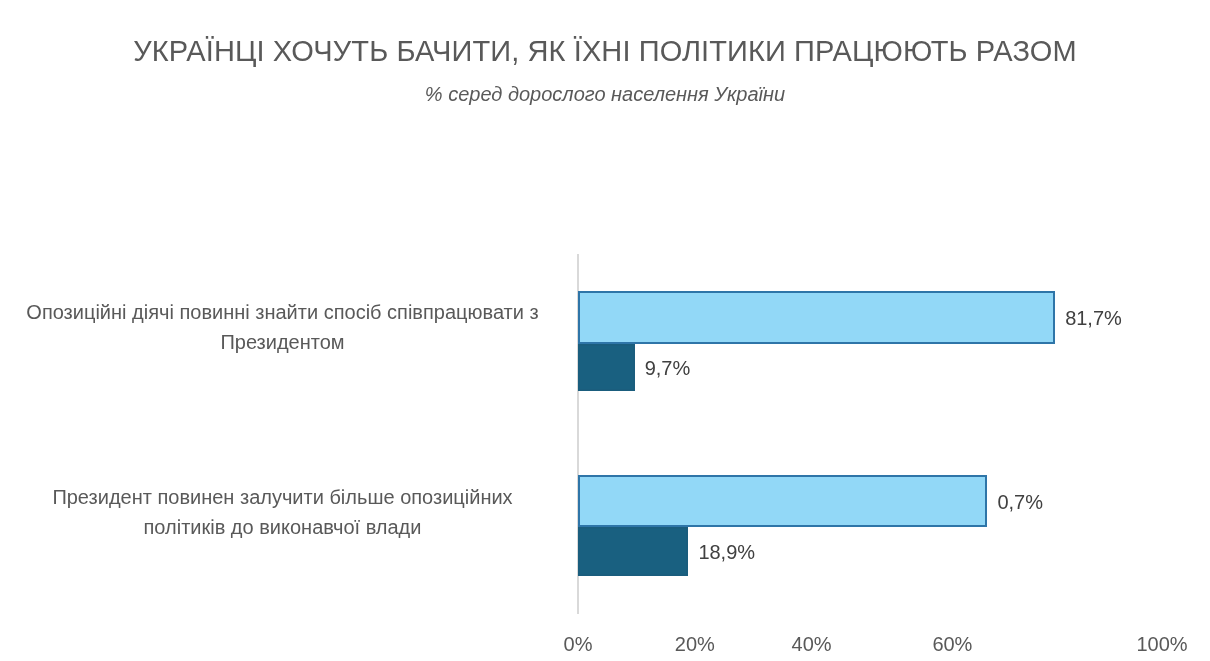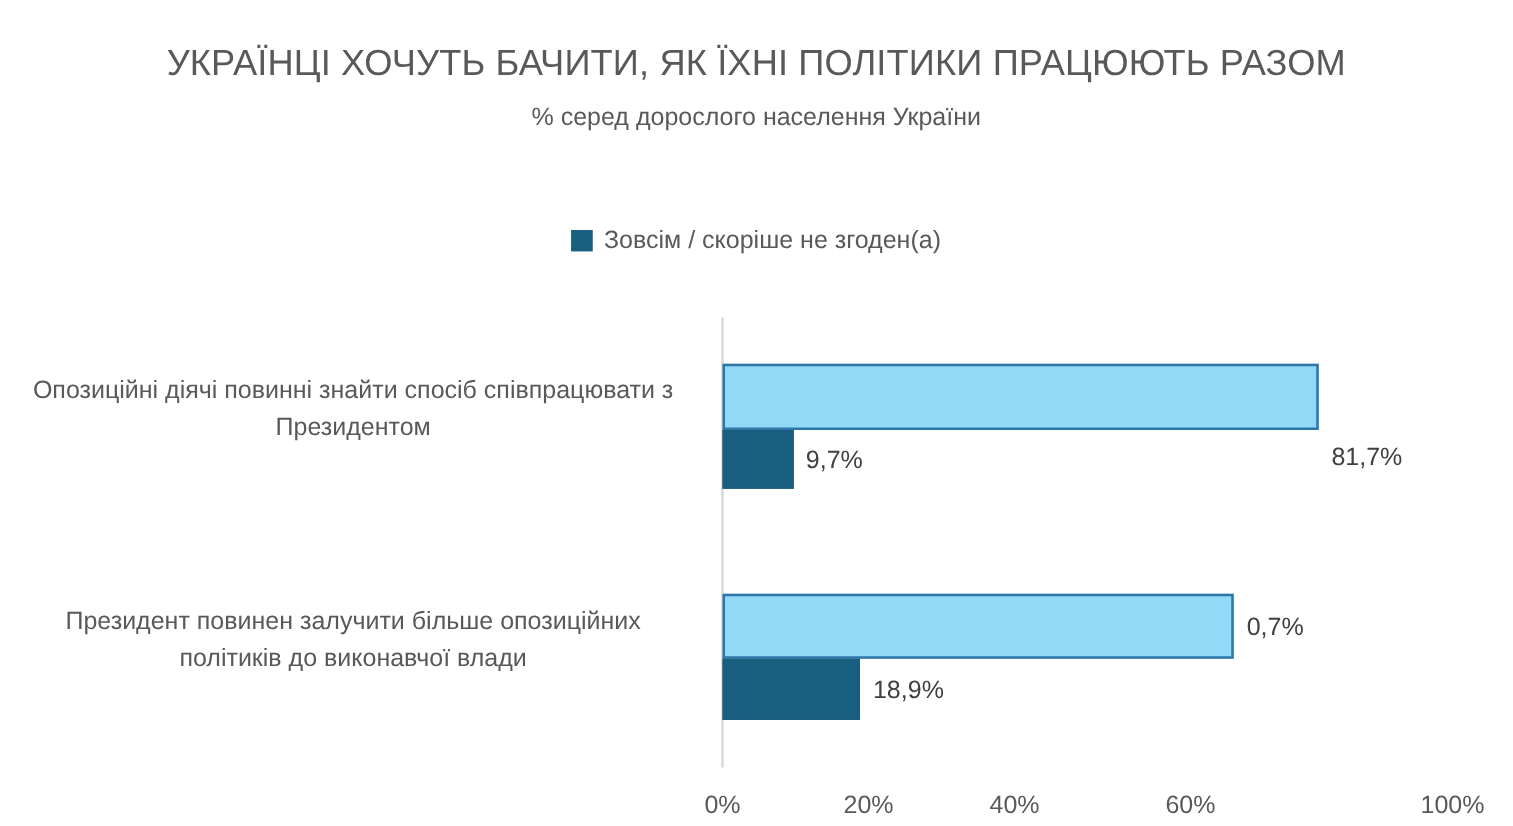--- a/index.html
+++ b/index.html
@@ -38,20 +38,21 @@
     color: #595959;
     letter-spacing: 0.1px;
     font-weight: 400;
   }
   .chart-subtitle {
     margin-top: 10px;
     font-size: 20px;
     line-height: 26px;
     color: #595959;
     font-weight: 400;
+    font-style: italic;
   }
 
   
   .legend {
     position: absolute;
     left: 0;
     top: 166px;
     width: 1210px;
     display: flex;
     justify-content: center;
@@ -134,21 +135,21 @@
   .bar-g1-light { top: 461px;  height: 52px; }
   .bar-g1-dark  { top: 513px;  height: 49px; }
 
   .bar-value {
     position: absolute;
     font-size: 20px;
     line-height: 20px;
     color: #404040;
     white-space: nowrap;
   }
-  .val-g0-light { top: 294px; margin-top: 48px; }
+  .val-g0-light { top: 294px; }
   .val-g0-dark  { top: 344px; }
   .val-g1-light { top: 478px; }
   .val-g1-dark  { top: 528px; }
 
   
   .tick-label {
     position: absolute;
     top: 618px;
     font-size: 20px;
     line-height: 24px;
@@ -161,24 +162,20 @@
 <body>
 
 <div class="chart-root">
 
   <div class="title-block">
     <div class="chart-title">УКРАЇНЦІ ХОЧУТЬ БАЧИТИ, ЯК ЇХНІ ПОЛІТИКИ ПРАЦЮЮТЬ РАЗОМ</div>
     <div class="chart-subtitle">% серед дорослого населення України</div>
   </div>
 
   <div class="legend">
-    <div class="legend-item">
-      <span class="legend-swatch dark"></span>
-      <span class="legend-label">Зовсім / скоріше не згоден(а)</span>
-    </div>
   </div>
 
   <div class="plot">
 
     <div class="axis-line"></div>
 
     <div class="cat-label g1">Президент повинен залучити більше опозиційних політиків до виконавчої влади</div>
     <div class="cat-label g0">Опозиційні діячі повинні знайти спосіб співпрацювати з Президентом</div>
 
     <div class="bar light bar-g0-light" style="width: 477.128px;"></div>

